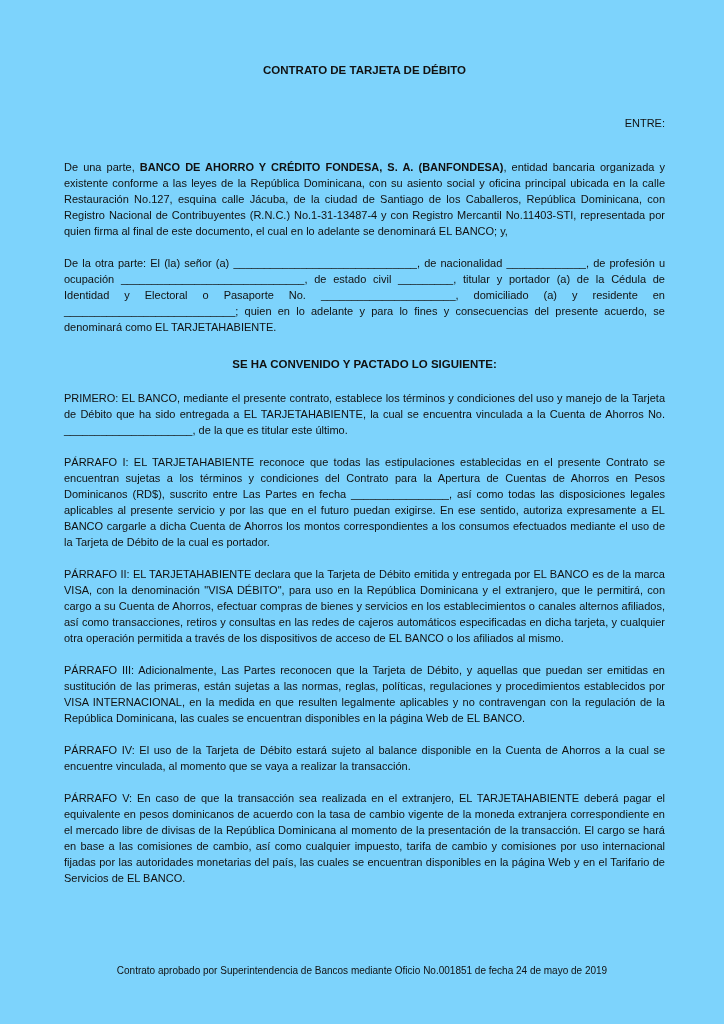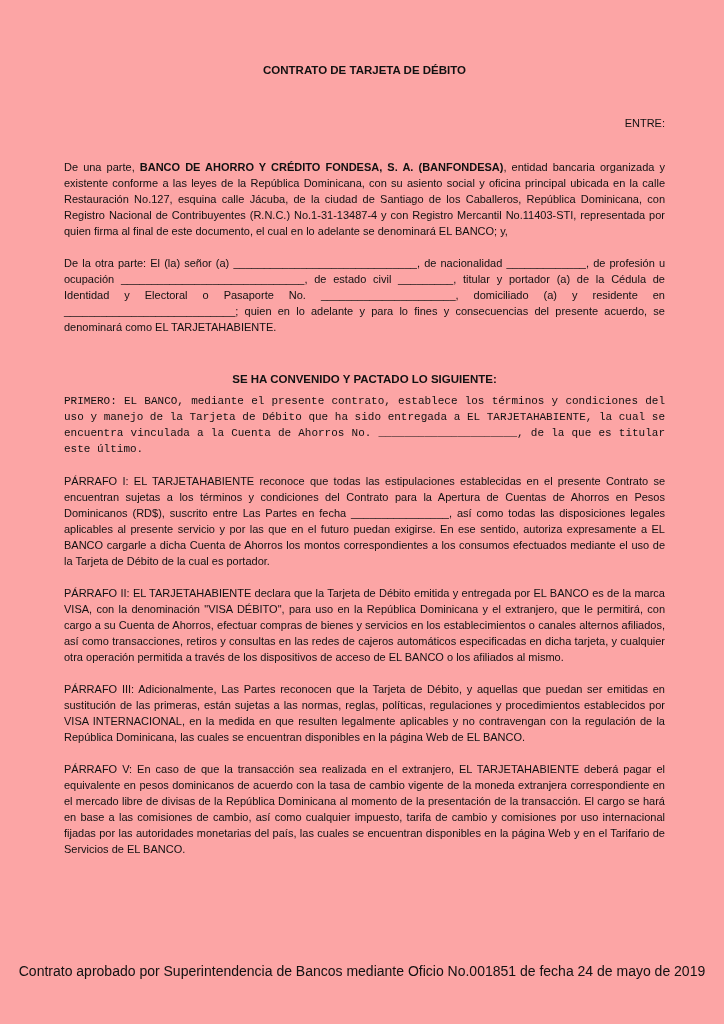--- a/index.html
+++ b/index.html
@@ -4,21 +4,21 @@
 <style>
   html, body {
     margin: 0;
     padding: 0;
     background: #ffffff;
   }
   .page {
     position: relative;
     width: 724px;
     height: 1024px;
-    background: #fca5a5;
+    background: #7dd3fc;
     color: #111111;
     font-family: "Liberation Sans", sans-serif;
     font-size: 11px;
     line-height: 16px;
     overflow: hidden;
   }
   .content {
     position: absolute;
     top: 0;
     left: 64px;
@@ -39,36 +39,35 @@
     margin: 16px 0 0 0;
     text-align: justify;
   }
   .party-bank {
     margin-top: 28px;
   }
   .b {
     font-weight: 700;
   }
   .heading2 {
-    margin-top: 36px;
+    margin-top: 21px;
     text-align: center;
     font-weight: 700;
     font-size: 11.5px;
   }
   .clause-first {
-    margin-top: 6px;
-    font-family: Liberation Mono, monospace;
+    margin-top: 18px;
   }
   .footer {
     position: absolute;
     top: 964px;
     left: 0;
     width: 100%;
     text-align: center;
-    font-size: 14px;
+    font-size: 10px;
     line-height: 14px;
   }
 </style>
 </head>
 <body>
 
 <div class="page">
   <div class="content">
 
     <div class="title">CONTRATO DE TARJETA DE DÉBITO</div>
@@ -82,19 +81,20 @@
     <div class="heading2">SE HA CONVENIDO Y PACTADO LO SIGUIENTE:</div>
 
     <p class="para clause-first">PRIMERO: EL BANCO, mediante el presente contrato, establece los términos y condiciones del uso y manejo de la Tarjeta de Débito que ha sido entregada a EL TARJETAHABIENTE, la cual se encuentra vinculada a la Cuenta de Ahorros No. _____________________, de la que es titular este último.</p>
 
     <p class="para">PÁRRAFO I: EL TARJETAHABIENTE reconoce que todas las estipulaciones establecidas en el presente Contrato se encuentran sujetas a los términos y condiciones del Contrato para la Apertura de Cuentas de Ahorros en Pesos Dominicanos (RD$), suscrito entre Las Partes en fecha ________________, así como todas las disposiciones legales aplicables al presente servicio y por las que en el futuro puedan exigirse. En ese sentido, autoriza expresamente a EL BANCO cargarle a dicha Cuenta de Ahorros los montos correspondientes a los consumos efectuados mediante el uso de la Tarjeta de Débito de la cual es portador.</p>
 
     <p class="para">PÁRRAFO II: EL TARJETAHABIENTE declara que la Tarjeta de Débito emitida y entregada por EL BANCO es de la marca VISA, con la denominación "VISA DÉBITO", para uso en la República Dominicana y el extranjero, que le permitirá, con cargo a su Cuenta de Ahorros, efectuar compras de bienes y servicios en los establecimientos o canales alternos afiliados, así como transacciones, retiros y consultas en las redes de cajeros automáticos especificadas en dicha tarjeta, y cualquier otra operación permitida a través de los dispositivos de acceso de EL BANCO o los afiliados al mismo.</p>
 
     <p class="para">PÁRRAFO III: Adicionalmente, Las Partes reconocen que la Tarjeta de Débito, y aquellas que puedan ser emitidas en sustitución de las primeras, están sujetas a las normas, reglas, políticas, regulaciones y procedimientos establecidos por VISA INTERNACIONAL, en la medida en que resulten legalmente aplicables y no contravengan con la regulación de la República Dominicana, las cuales se encuentran disponibles en la página Web de EL BANCO.</p>
 
+    <p class="para">PÁRRAFO IV: El uso de la Tarjeta de Débito estará sujeto al balance disponible en la Cuenta de Ahorros a la cual se encuentre vinculada, al momento que se vaya a realizar la transacción.</p>
 
     <p class="para">PÁRRAFO V: En caso de que la transacción sea realizada en el extranjero, EL TARJETAHABIENTE deberá pagar el equivalente en pesos dominicanos de acuerdo con la tasa de cambio vigente de la moneda extranjera correspondiente en el mercado libre de divisas de la República Dominicana al momento de la presentación de la transacción. El cargo se hará en base a las comisiones de cambio, así como cualquier impuesto, tarifa de cambio y comisiones por uso internacional fijadas por las autoridades monetarias del país, las cuales se encuentran disponibles en la página Web y en el Tarifario de Servicios de EL BANCO.</p>
 
   </div>
 
   <div class="footer">Contrato aprobado por Superintendencia de Bancos mediante Oficio No.001851 de fecha 24 de mayo de 2019</div>
 </div>
 
 </body></html>

